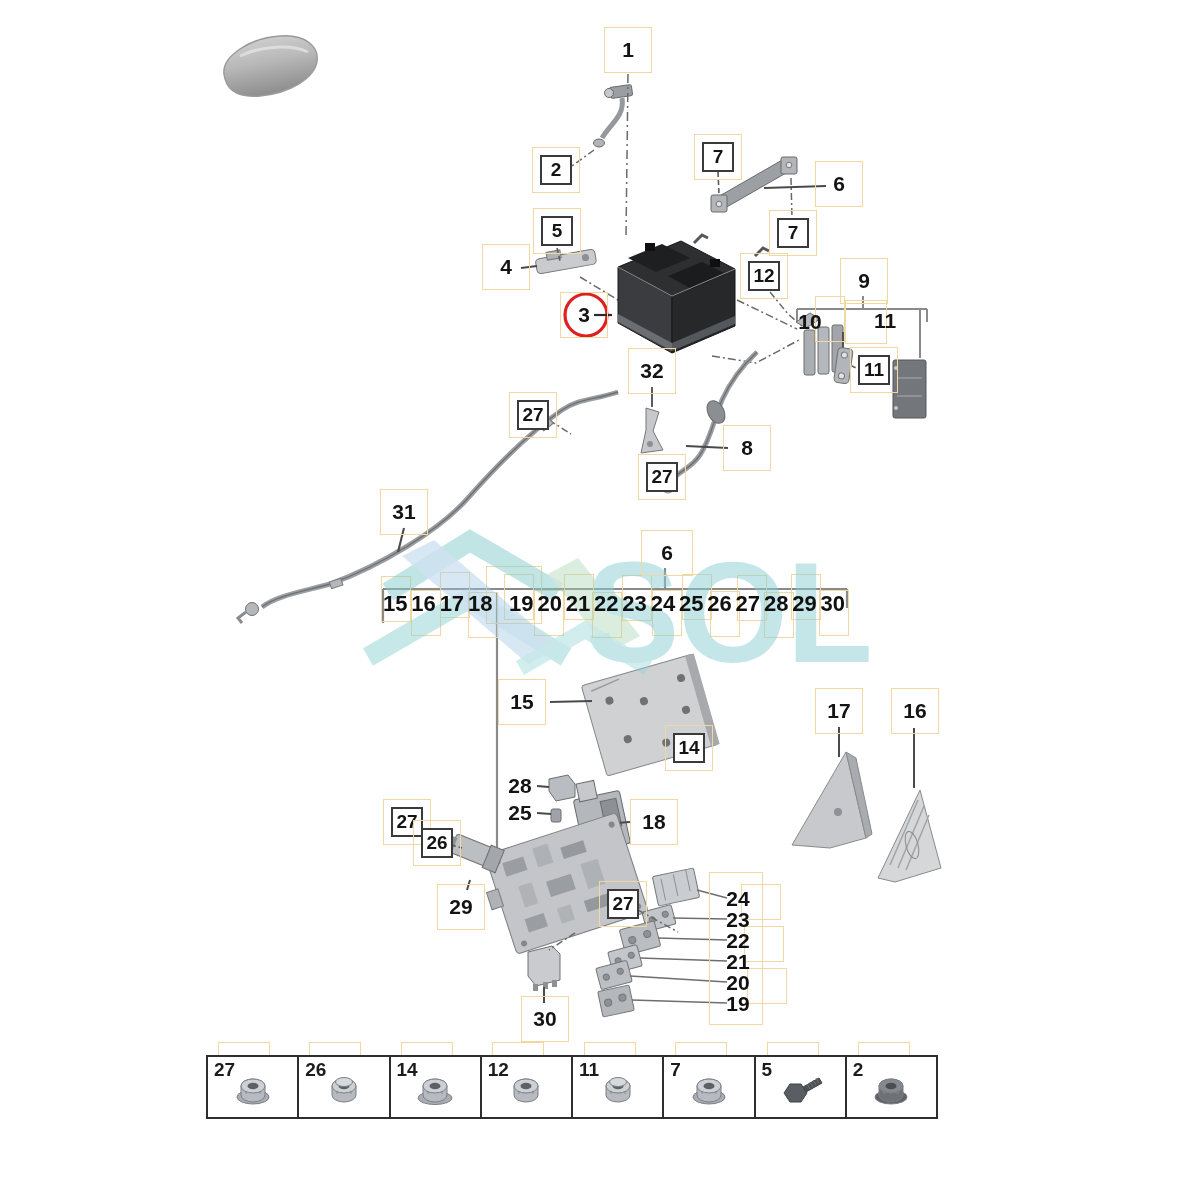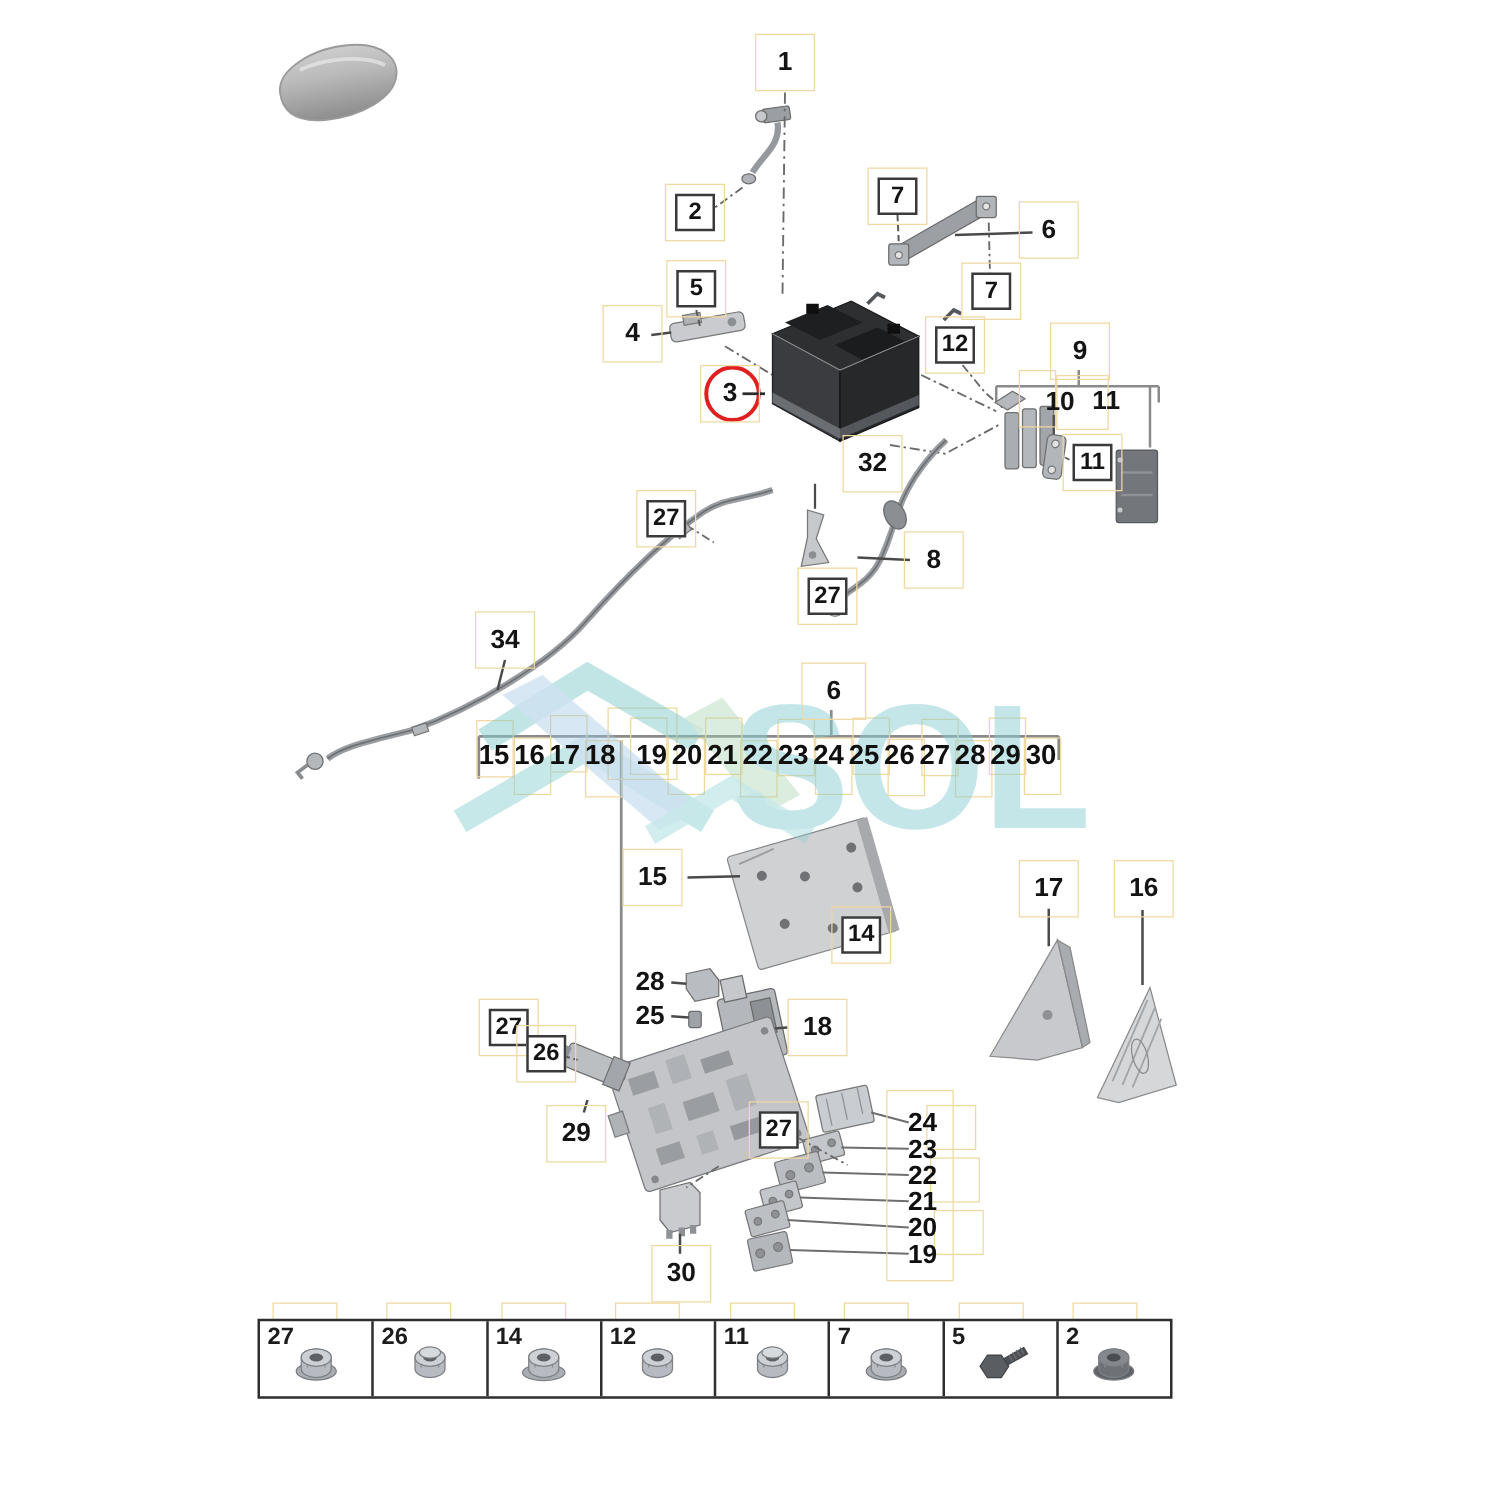--- a/index.html
+++ b/index.html
@@ -325,34 +325,34 @@
       </div>
     <div class="co" style="left:584px;top:315px;">
         <span>3</span>
       </div>
     <div class="co" style="left:839px;top:184px;">
         <span>6</span>
       </div>
     <div class="co" style="left:864px;top:281px;">
         <span>9</span>
       </div>
-    <div class="co" style="left:848px;top:322px;border-color:transparent;text-align:center;">
+    <div class="co" style="left:810px;top:322px;border-color:transparent;text-align:center;">
         <span>10</span>
       </div>
     <div class="co" style="left:885px;top:321px;border-color:transparent;">
         <span>11</span>
       </div>
-    <div class="co" style="left:652px;top:371px;margin-left:46px;">
+    <div class="co" style="left:652px;top:371px;">
         <span>32</span>
       </div>
     <div class="co" style="left:747px;top:448px;">
         <span>8</span>
       </div>
     <div class="co" style="left:404px;top:512px;">
-        <span>34</span>
+        <span>31</span>
       </div>
     <div class="co" style="left:667px;top:553px;width:52px;">
         <span>6</span>
       </div>
     <div class="co" style="left:522px;top:702px;">
         <span>15</span>
       </div>
     <div class="co" style="left:839px;top:711px;">
         <span>17</span>
       </div>

